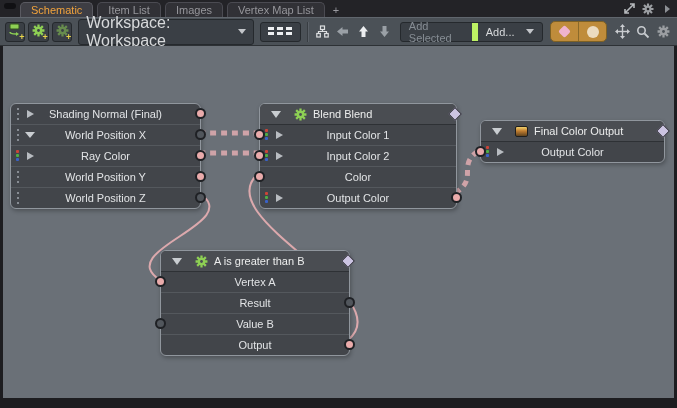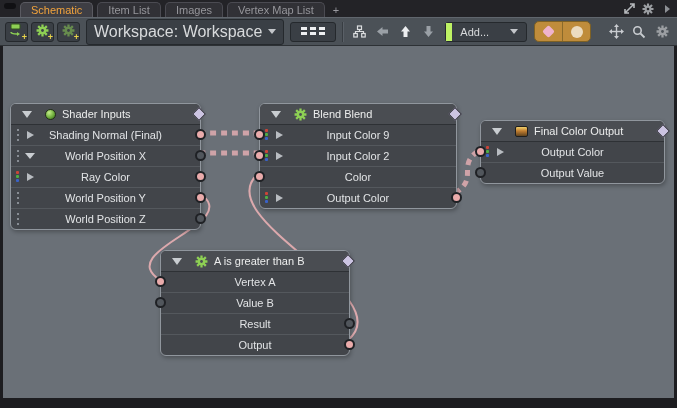--- a/index.html
+++ b/index.html
@@ -182,20 +182,23 @@
     <svg width="13" height="13" viewBox="0 0 13 13">
         <path d="M6.5 1 L11 6.5 L8.5 6.5 L8.5 12 L4.5 12 L4.5 6.5 L2 6.5 Z" fill="#eceef0"></path>
       </svg>
   </span>
   <span class="flat-icon">
     <svg width="13" height="13" viewBox="0 0 13 13">
         <path d="M6.5 12 L2 6.5 L4.5 6.5 L4.5 1 L8.5 1 L8.5 6.5 L11 6.5 Z" fill="#9aa0a6"></path>
       </svg>
   </span>
   <div class="group" style="margin-left:4px;">
+    <div class="seg disabled">
+      <span>Add Selected</span>
+    </div>
     <div class="seg enabled" style="width:58px;justify-content:space-between;">
       <span>Add...</span>
       <span class="dd-arrow"></span>
     </div>
   </div>
   <div class="toggle-group">
     <div class="toggle-cell">
       <span class="tg-diamond"></span>
     </div>
     <div class="toggle-cell">
@@ -232,26 +235,20 @@
 
 <div class="canvas" id="canvas">
   <svg id="links-svg">
       <path d="M196,87 C226,87 226,87 256,87" class="link-dashed"></path>
       <path d="M196,107 C226,107 226,107 256,107" class="link-dashed"></path>
       <path d="M452,147 C476.8696602308918,131.95 452.1303397691082,119.05 477,104" class="link-dashed"></path>
       <path d="M196,147 C243.6707457462121,177.45 109.3292542537879,203.55 157,234" class="link-solid"></path>
       <path d="M256,127 C201,172 400,249 345,294" class="link-solid"></path>
     </svg>
 <div class="node" style="left: 7px; top: 57px; width: 189px;">
-      <div class="node-header">
-        <span class="collapse-tri"></span>
-        <span class="icon-sphere"></span>
-        <span class="node-title">Shader Inputs</span>
-        <span class="diamond"></span>
-      </div>
       <div class="node-row">
         <span class="handle-dots"></span>
         <span class="tri-right"></span>
         <span class="row-label">Shading Normal (Final)</span>
         <span class="port right filled"></span>
       </div>
       <div class="node-row">
         <span class="handle-dots"></span>
         <span class="tri-down"></span>
         <span class="row-label">World Position X</span>
@@ -291,21 +288,21 @@
         <span class="node-title">Blend Blend</span>
         <span class="diamond"></span>
       </div>
       <div class="node-row">
         <span class="rgb-dots">
           <i style="background: rgb(204, 68, 56);"></i>
           <i style="background: rgb(79, 174, 68);"></i>
           <i style="background: rgb(58, 98, 200);"></i>
         </span>
         <span class="tri-right"></span>
-        <span class="row-label">Input Color 9</span>
+        <span class="row-label">Input Color 1</span>
         <span class="port left filled"></span>
       </div>
       <div class="node-row">
         <span class="rgb-dots">
           <i style="background: rgb(204, 68, 56);"></i>
           <i style="background: rgb(79, 174, 68);"></i>
           <i style="background: rgb(58, 98, 200);"></i>
         </span>
         <span class="tri-right"></span>
         <span class="row-label">Input Color 2</span>
@@ -335,50 +332,46 @@
       </div>
       <div class="node-row">
         <span class="rgb-dots">
           <i style="background: rgb(204, 68, 56);"></i>
           <i style="background: rgb(79, 174, 68);"></i>
           <i style="background: rgb(58, 98, 200);"></i>
         </span>
         <span class="tri-right"></span>
         <span class="row-label">Output Color</span>
         <span class="port left filled"></span>
-      </div>
-      <div class="node-row">
-        <span class="row-label">Output Value</span>
-        <span class="port left hollow"></span>
       </div>
     </div>
     <div class="node" style="left: 157px; top: 204px; width: 188px;">
       <div class="node-header">
         <span class="collapse-tri"></span>
         <span class="icon-gear-node">
           <svg width="13" height="13" viewBox="0 0 12 12">
             <path d="M6 0.5 L6 11.5 M0.5 6 L11.5 6 M2 2 L10 10 M10 2 L2 10" stroke="#8ed054" stroke-width="2.1"></path>
             <circle cx="6" cy="6" r="3.4" fill="#8ed054"></circle>
             <circle cx="6" cy="6" r="1.3" fill="#4a4d52"></circle>
           </svg>
         </span>
         <span class="node-title">A is greater than B</span>
         <span class="diamond"></span>
       </div>
       <div class="node-row">
         <span class="row-label">Vertex A</span>
         <span class="port left filled"></span>
       </div>
       <div class="node-row">
+        <span class="row-label">Result</span>
+        <span class="port right hollow"></span>
+      </div>
+      <div class="node-row">
         <span class="row-label">Value B</span>
         <span class="port left hollow"></span>
-      </div>
-      <div class="node-row">
-        <span class="row-label">Result</span>
-        <span class="port right hollow"></span>
       </div>
       <div class="node-row">
         <span class="row-label">Output</span>
         <span class="port right filled"></span>
       </div>
     </div>
   </div>
 <div class="bottombar"></div>
 
 </body></html>

